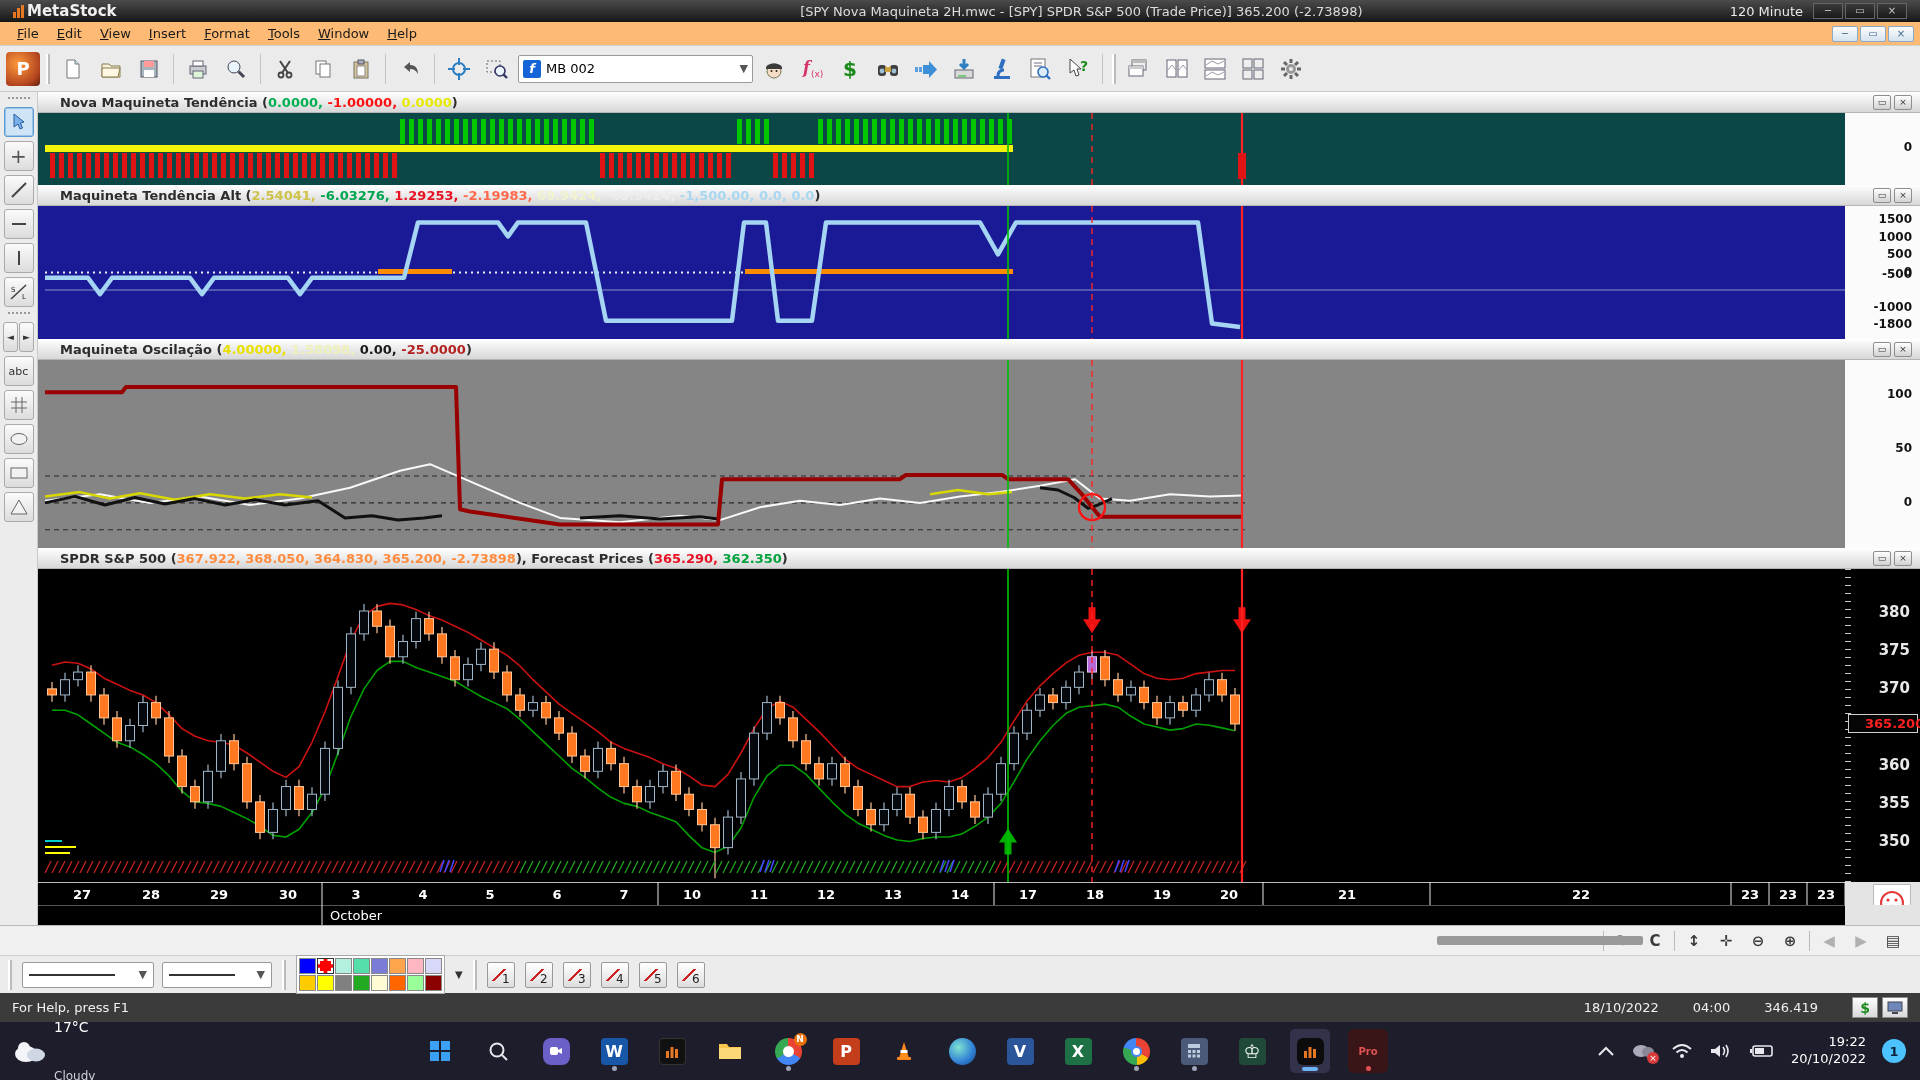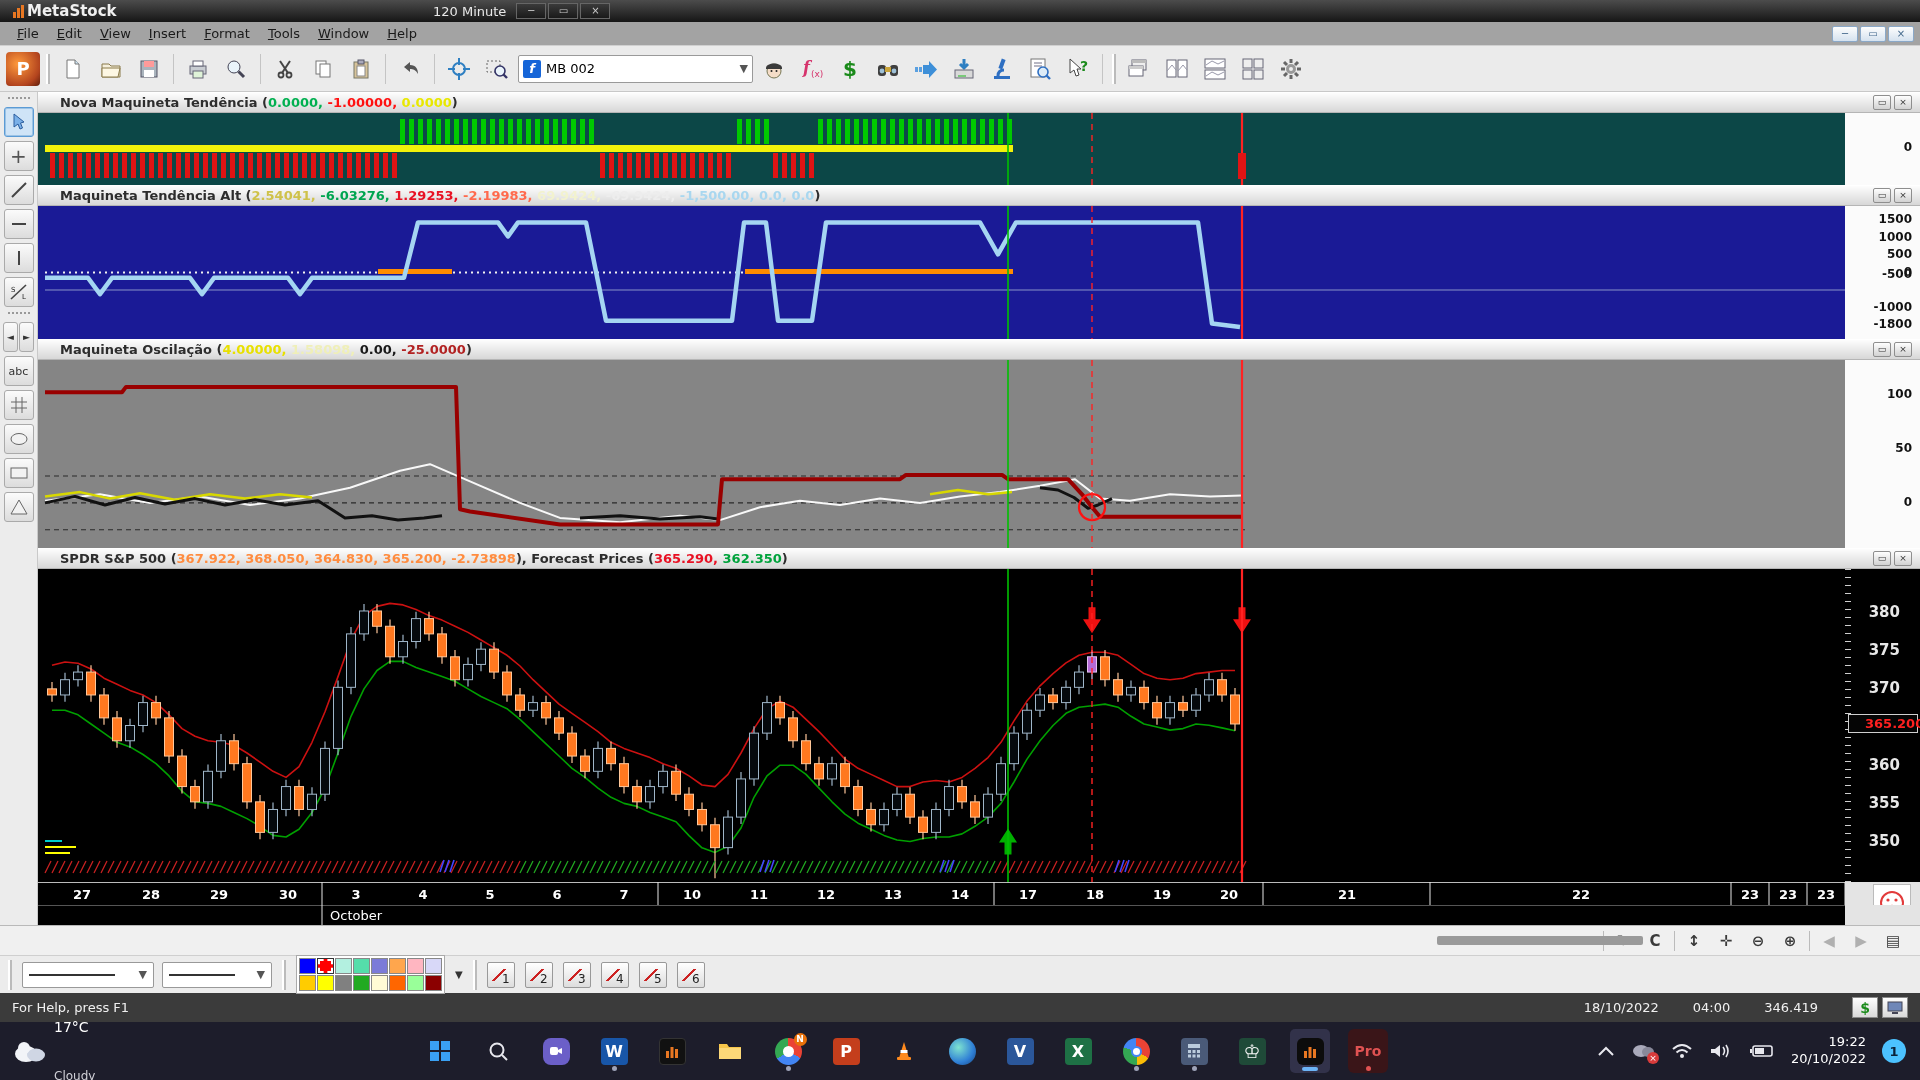--- a/index.html
+++ b/index.html
@@ -15,21 +15,21 @@
   .logo-bars { display:flex; align-items:flex-end; gap:1px; height:13px; }
   .logo-bars i { width:3px; background:#e87722; display:block; }
   .title-center { flex:1; text-align:center; font-size:13px; color:#dcdcdc; }
   .title-right { display:flex; align-items:center; gap:10px; }
   .win-btns { display:flex; gap:2px; }
   .win-btn { width:30px; height:16px; background:linear-gradient(#3a3a3a,#1a1a1a);
     border:1px solid #666; color:#ccc; font-size:10px; line-height:14px; text-align:center; }
   .periodicity { color:#e8e8e8; font-size:13px; }
 
   
-  .menubar { height:24px; background:#a3a3a3; display:flex; align-items:center;
+  .menubar { height:24px; background:#fdba74; display:flex; align-items:center;
     font-size:13px; color:#1a1a1a; padding-left:8px; border-bottom:1px solid #d0d0d0; }
   .menu-item { padding:3px 9px; cursor:default; }
   .menu-item:first-letter { text-decoration:underline; }
   .menubar .win-btns2 { margin-left:auto; margin-right:6px; display:flex; gap:2px; }
   .win-btn2 { width:26px; height:16px; background:linear-gradient(#fdfdfd,#d5e2ef);
     border:1px solid #8aa8c8; color:#44698c; font-size:10px; line-height:14px; text-align:center; border-radius:2px;}
 
   
   .toolbar { height:46px; background:#ebebeb; display:flex; align-items:center;
     padding:0 6px; gap:4px; border-bottom:1px solid #c8c8c8; }
@@ -66,21 +66,21 @@
   .panel-header .hbtns { margin-left:auto; margin-right:8px; display:flex; gap:3px; }
   .hbtn { width:18px; height:15px; background:linear-gradient(#fefefe,#d2d2d2);
     border:1px solid #8e8e8e; font-size:9px; line-height:13px; text-align:center; color:#333;
     border-radius:2px; font-weight:400; }
   .panel-body { display:flex; }
   .plot { position:relative; width:1807px; }
   .plot svg { display:block; width:100%; height:100%; }
   .scale-col { width:75px; position:relative; font-size:12px; color:#111; }
   .scale-col .slabel { position:absolute; right:8px; font-weight:600; }
   .p4scale { background:#000; color:#e8e8e8; }
-  .p4scale .slabel { color:#e8e8e8; font-size:15px; font-weight:700; right:20px; }
+  .p4scale .slabel { color:#e8e8e8; font-size:15px; font-weight:700; right:10px; }
   .tickstrip { position:absolute; left:0; top:0; bottom:0; width:6px;
     background:repeating-linear-gradient(to bottom,#cfcfcf 0 1px,transparent 1px 8px); }
   .pricebox { position:absolute; right:2px; width:70px; border:1px solid #cfcfcf;
     background:#050505; color:#ff2020; font-size:13px; font-weight:700; text-align:center;
     padding:1px 16px; }
 
   #p1plot { background:#0c4747; } #p1scale { background:#fbfbfb; }
   #p2plot { background:#1a1a96; } #p2scale { background:#fbfbfb; }
   #p3plot { background:#858585; } #p3scale { background:#fbfbfb; }
   #p4plot { background:#000; }
@@ -151,20 +151,21 @@
 
   <div class="titlebar">
     <div class="ms-logo">
       <span class="logo-bars">
           <i style="height:6px"></i>
           <i style="height:10px"></i>
           <i style="height:13px"></i>
         </span>
       <span>MetaStock</span>
     </div>
+    <div class="title-center">[SPY Nova Maquineta 2H.mwc - [SPY] SPDR S&amp;P 500 (Trade Price)]   365.200 (-2.73898)</div>
     <div class="title-right">
       <span class="periodicity">120 Minute</span>
       <span class="win-btns">
         <span class="win-btn">─</span>
         <span class="win-btn">▭</span>
         <span class="win-btn">×</span>
       </span>
     </div>
   </div>
 
@@ -1324,21 +1325,21 @@
           <div class="ic" style="background:#0c0c0c;border-radius:6px">
             <svg width="16" height="16" viewBox="0 0 16 16">
               <rect x="2" y="8" width="3" height="7" fill="#e87722"></rect>
               <rect x="6.5" y="4" width="3" height="11" fill="#e87722"></rect>
               <rect x="11" y="6" width="3" height="9" fill="#e87722"></rect>
             </svg>
           </div>
           <span class="runpill"></span>
         </div>
       <div class="tbi" style="background:#3a1518;border-radius:6px">
-          <div class="ic" style="color:#e05252;font-size:14px;font-weight:700">Pro</div>
+          <div class="ic" style="color:#e05252;font-size:10px;font-weight:700">Pro</div>
           <span class="rundot" style="background:#e05252"></span>
         </div>
     </div>
     <div class="tray">
       <svg width="18" height="12" viewBox="0 0 18 12">
           <path d="M2 10 L9 3 L16 10" fill="none" stroke="#e8e8ee" stroke-width="2"></path>
         </svg>
       <span style="position:relative">
         <svg width="24" height="17" viewBox="0 0 24 17">
             <ellipse cx="10" cy="10" rx="8" ry="6" fill="#aab"></ellipse>

